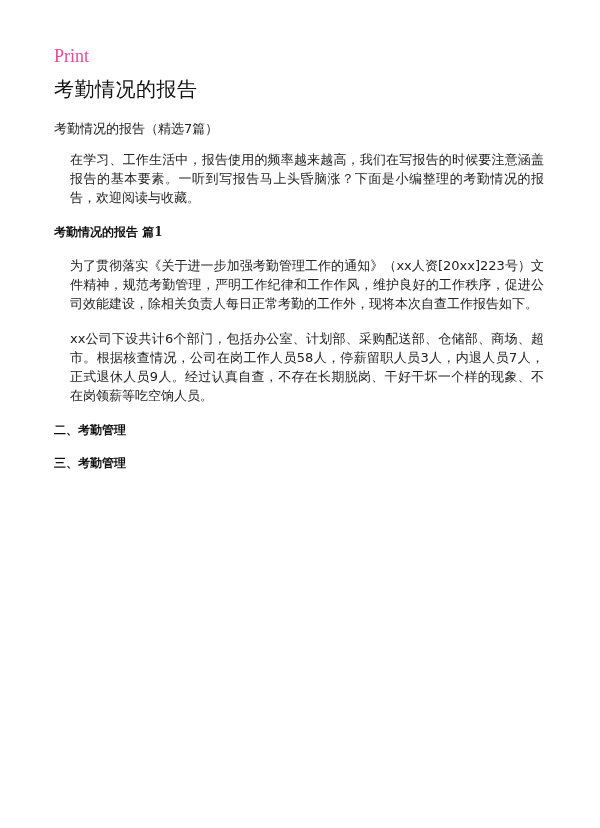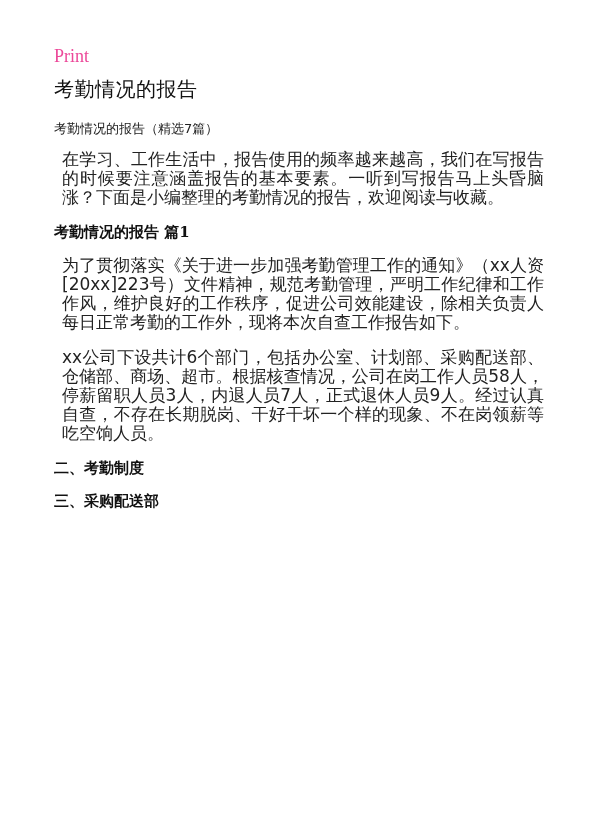--- a/index.html
+++ b/index.html
@@ -51,30 +51,30 @@
       margin: 0;
       color: #222;
     }
     .content {
       position: absolute;
       left: 0;
       top: 150px;
       width: 490px;
     }
     p.body {
-      margin: 0 0 16px 8px;
-      font-size: 17px;
+      margin: 0 0 16px 16px;
+      font-size: 13px;
       line-height: 19px;
       color: #222;
       text-align: justify;
       word-break: break-all;
     }
     h2.sec {
       margin: 0 0 14px 0;
-      font-size: 15px;
+      font-size: 12px;
       font-weight: bold;
       line-height: 19px;
       color: #111;
       font-family: "DejaVu Serif", "Liberation Serif", serif;
     }
   </style>
 </head>
 <body>
 
 <div class="page">
@@ -83,18 +83,18 @@
   <div class="doc-subtitle">考勤情况的报告（精选7篇）</div>
 
   <div class="content">
     <p class="body">在学习、工作生活中，报告使用的频率越来越高，我们在写报告的时候要注意涵盖报告的基本要素。一听到写报告马上头昏脑涨？下面是小编整理的考勤情况的报告，欢迎阅读与收藏。</p>
 
     <h2 class="sec">考勤情况的报告 篇1</h2>
     <p class="body">为了贯彻落实《关于进一步加强考勤管理工作的通知》（xx人资[20xx]223号）文件精神，规范考勤管理，严明工作纪律和工作作风，维护良好的工作秩序，促进公司效能建设，除相关负责人每日正常考勤的工作外，现将本次自查工作报告如下。</p>
 
     <p class="body">xx公司下设共计6个部门，包括办公室、计划部、采购配送部、仓储部、商场、超市。根据核查情况，公司在岗工作人员58人，停薪留职人员3人，内退人员7人，正式退休人员9人。经过认真自查，不存在长期脱岗、干好干坏一个样的现象、不在岗领薪等吃空饷人员。</p>
 
-    <h2 class="sec">二、考勤制度</h2>
+    <h2 class="sec">二、考勤管理</h2>
 
-    <h2 class="sec">三、采购配送部</h2>
+    <h2 class="sec">三、考勤管理</h2>
 
   </div>
 </div>
 
 </body></html>

